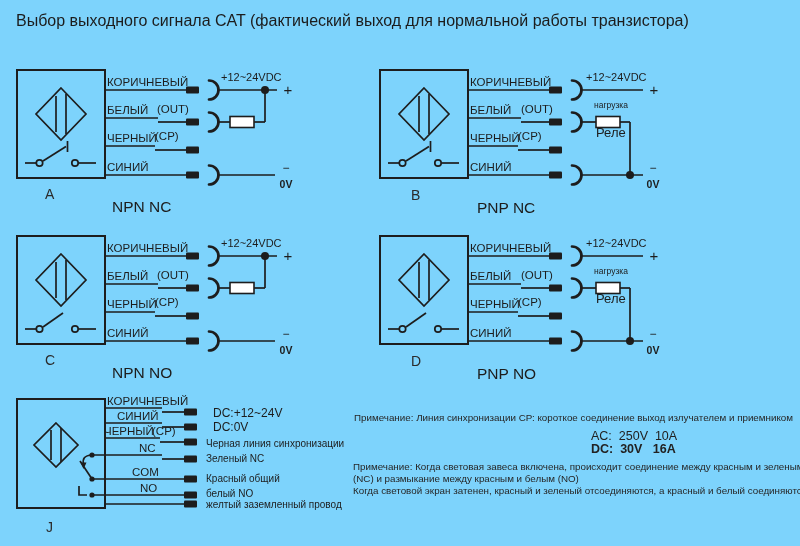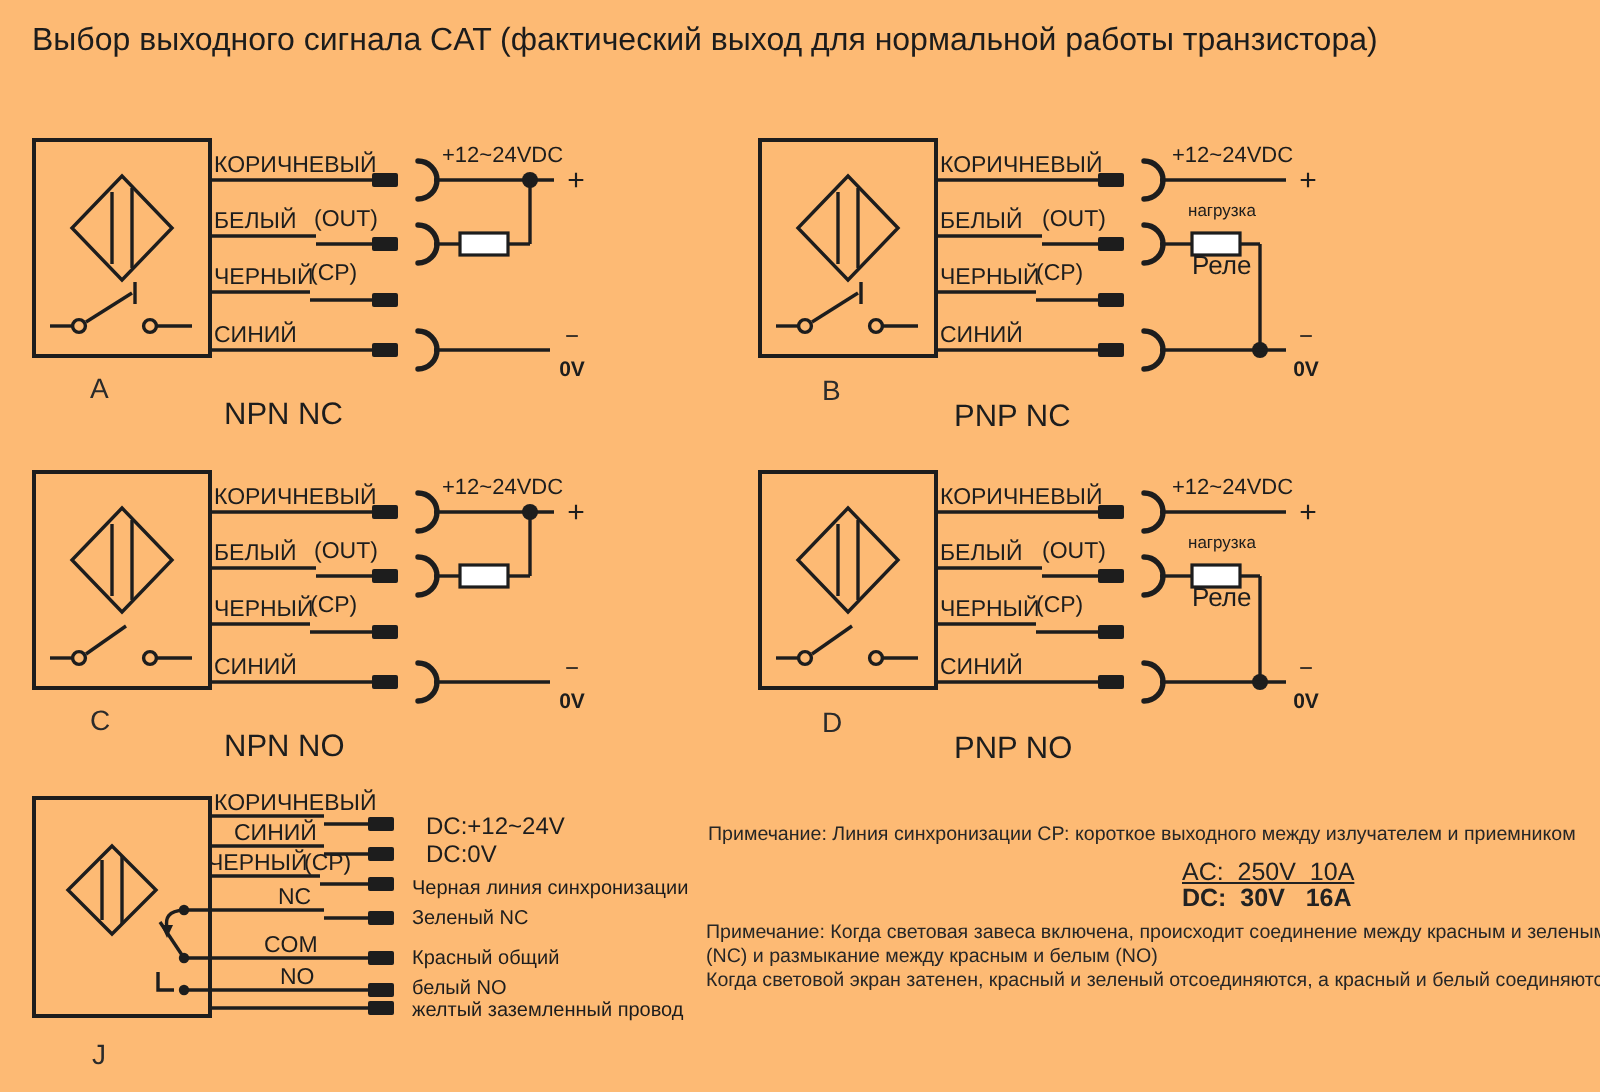--- a/index.html
+++ b/index.html
@@ -1,23 +1,23 @@
 <!DOCTYPE html>
 <html><head>
 <meta charset="utf-8">
 <style>
   html,body{margin:0;padding:0;background:#fff;}
-  #page{position:relative;width:800px;height:546px;background:#fdba74;overflow:hidden;
+  #page{position:relative;width:800px;height:546px;background:#7dd3fc;overflow:hidden;
         font-family:"Liberation Sans", sans-serif;color:#1f1f1f;}
   .abs{position:absolute;white-space:nowrap;}
   #title{left:16px;top:12px;font-size:16px;color:#1c1c1c;}
   #passive{left:352px;top:387px;font-size:13.5px;color:#222;}
   #note1{left:354px;top:412px;font-size:9.8px;color:#262626;}
   #contacts-label{left:462px;top:429px;font-size:13px;color:#222;}
-  #contacts-ac{left:591px;top:429px;font-size:12.5px;white-space:pre;color:#222;text-decoration:underline;}
+  #contacts-ac{left:591px;top:429px;font-size:12.5px;white-space:pre;color:#222;}
   #contacts-dc{left:591px;top:442px;font-size:12.5px;white-space:pre;color:#222;font-weight:bold;}
   #curtain1{left:353px;top:461px;font-size:9.8px;color:#262626;}
   #curtain2{left:353px;top:472.5px;font-size:9.8px;color:#262626;}
   #curtain3{left:353px;top:484.5px;font-size:9.8px;color:#262626;}
   svg{position:absolute;left:0;top:0;}
   svg text{fill:#1d1d1d;font-family:"Liberation Sans",sans-serif;}
   .wl{font-size:11.5px;}
   .sup{font-size:11px;}
   .plus{font-size:15px;text-anchor:middle;}
   .mins{font-size:12px;text-anchor:middle;}
@@ -252,20 +252,20 @@
       <text x="213" y="431" class="jr12">DC:0V</text>
       <text x="206" y="447" class="jr10">Черная линия синхронизации</text>
       <text x="206" y="462" class="jr10">Зеленый NC</text>
       <text x="206" y="482" class="jr10">Красный общий</text>
       <text x="206" y="497" class="jr10">белый NO</text>
       <text x="206" y="508" class="jr10">желтый заземленный провод</text>
       <text x="46" y="532" class="ltr">J</text>
     </g>
   </svg>
 
-  <div id="note1" class="abs">Примечание: Линия синхронизации СР: короткое выходного между излучателем и приемником</div>
+  <div id="note1" class="abs">Примечание: Линия синхронизации СР: короткое соединение выход излучателем и приемником</div>
   <div id="contacts-ac" class="abs">AC:  250V  10A</div>
   <div id="contacts-dc" class="abs">DC:  30V   16A</div>
   <div id="curtain1" class="abs">Примечание: Когда световая завеса включена, происходит соединение между красным и зеленым</div>
   <div id="curtain2" class="abs">(NC) и размыкание между красным и белым (NO)</div>
   <div id="curtain3" class="abs">Когда световой экран затенен, красный и зеленый отсоединяются, а красный и белый соединяются.</div>
 
 </div>
 
 </body></html>

